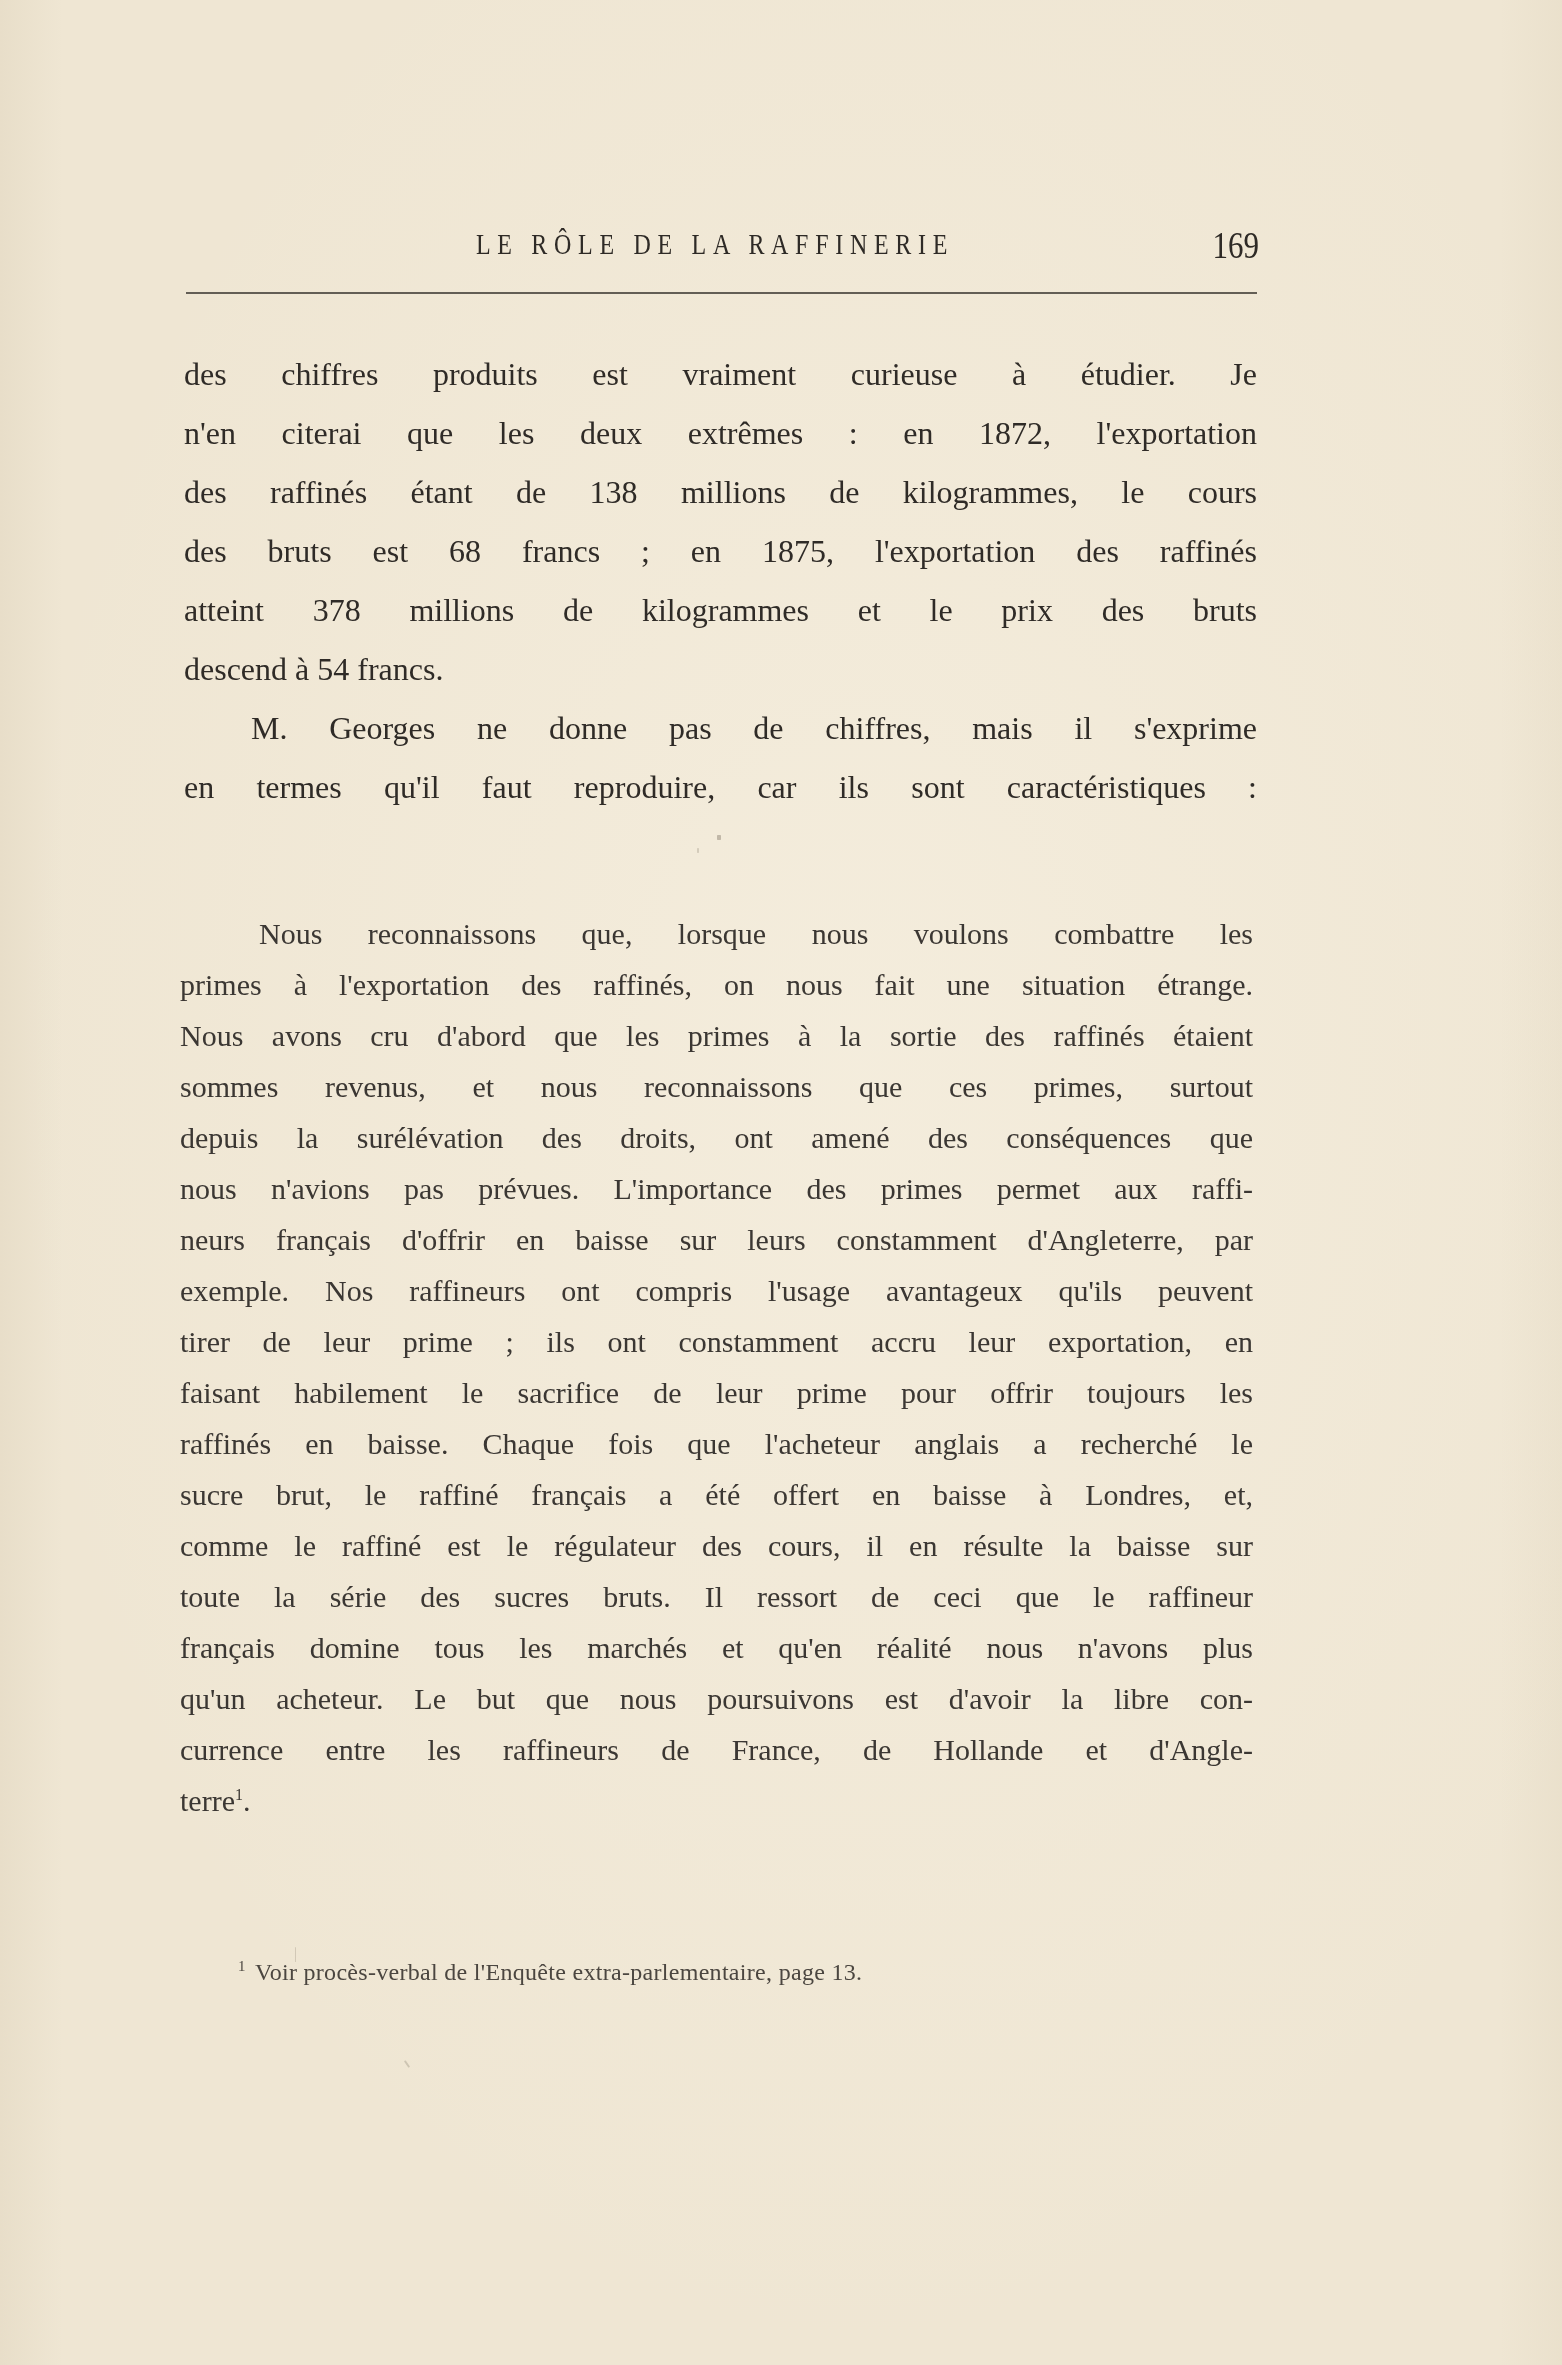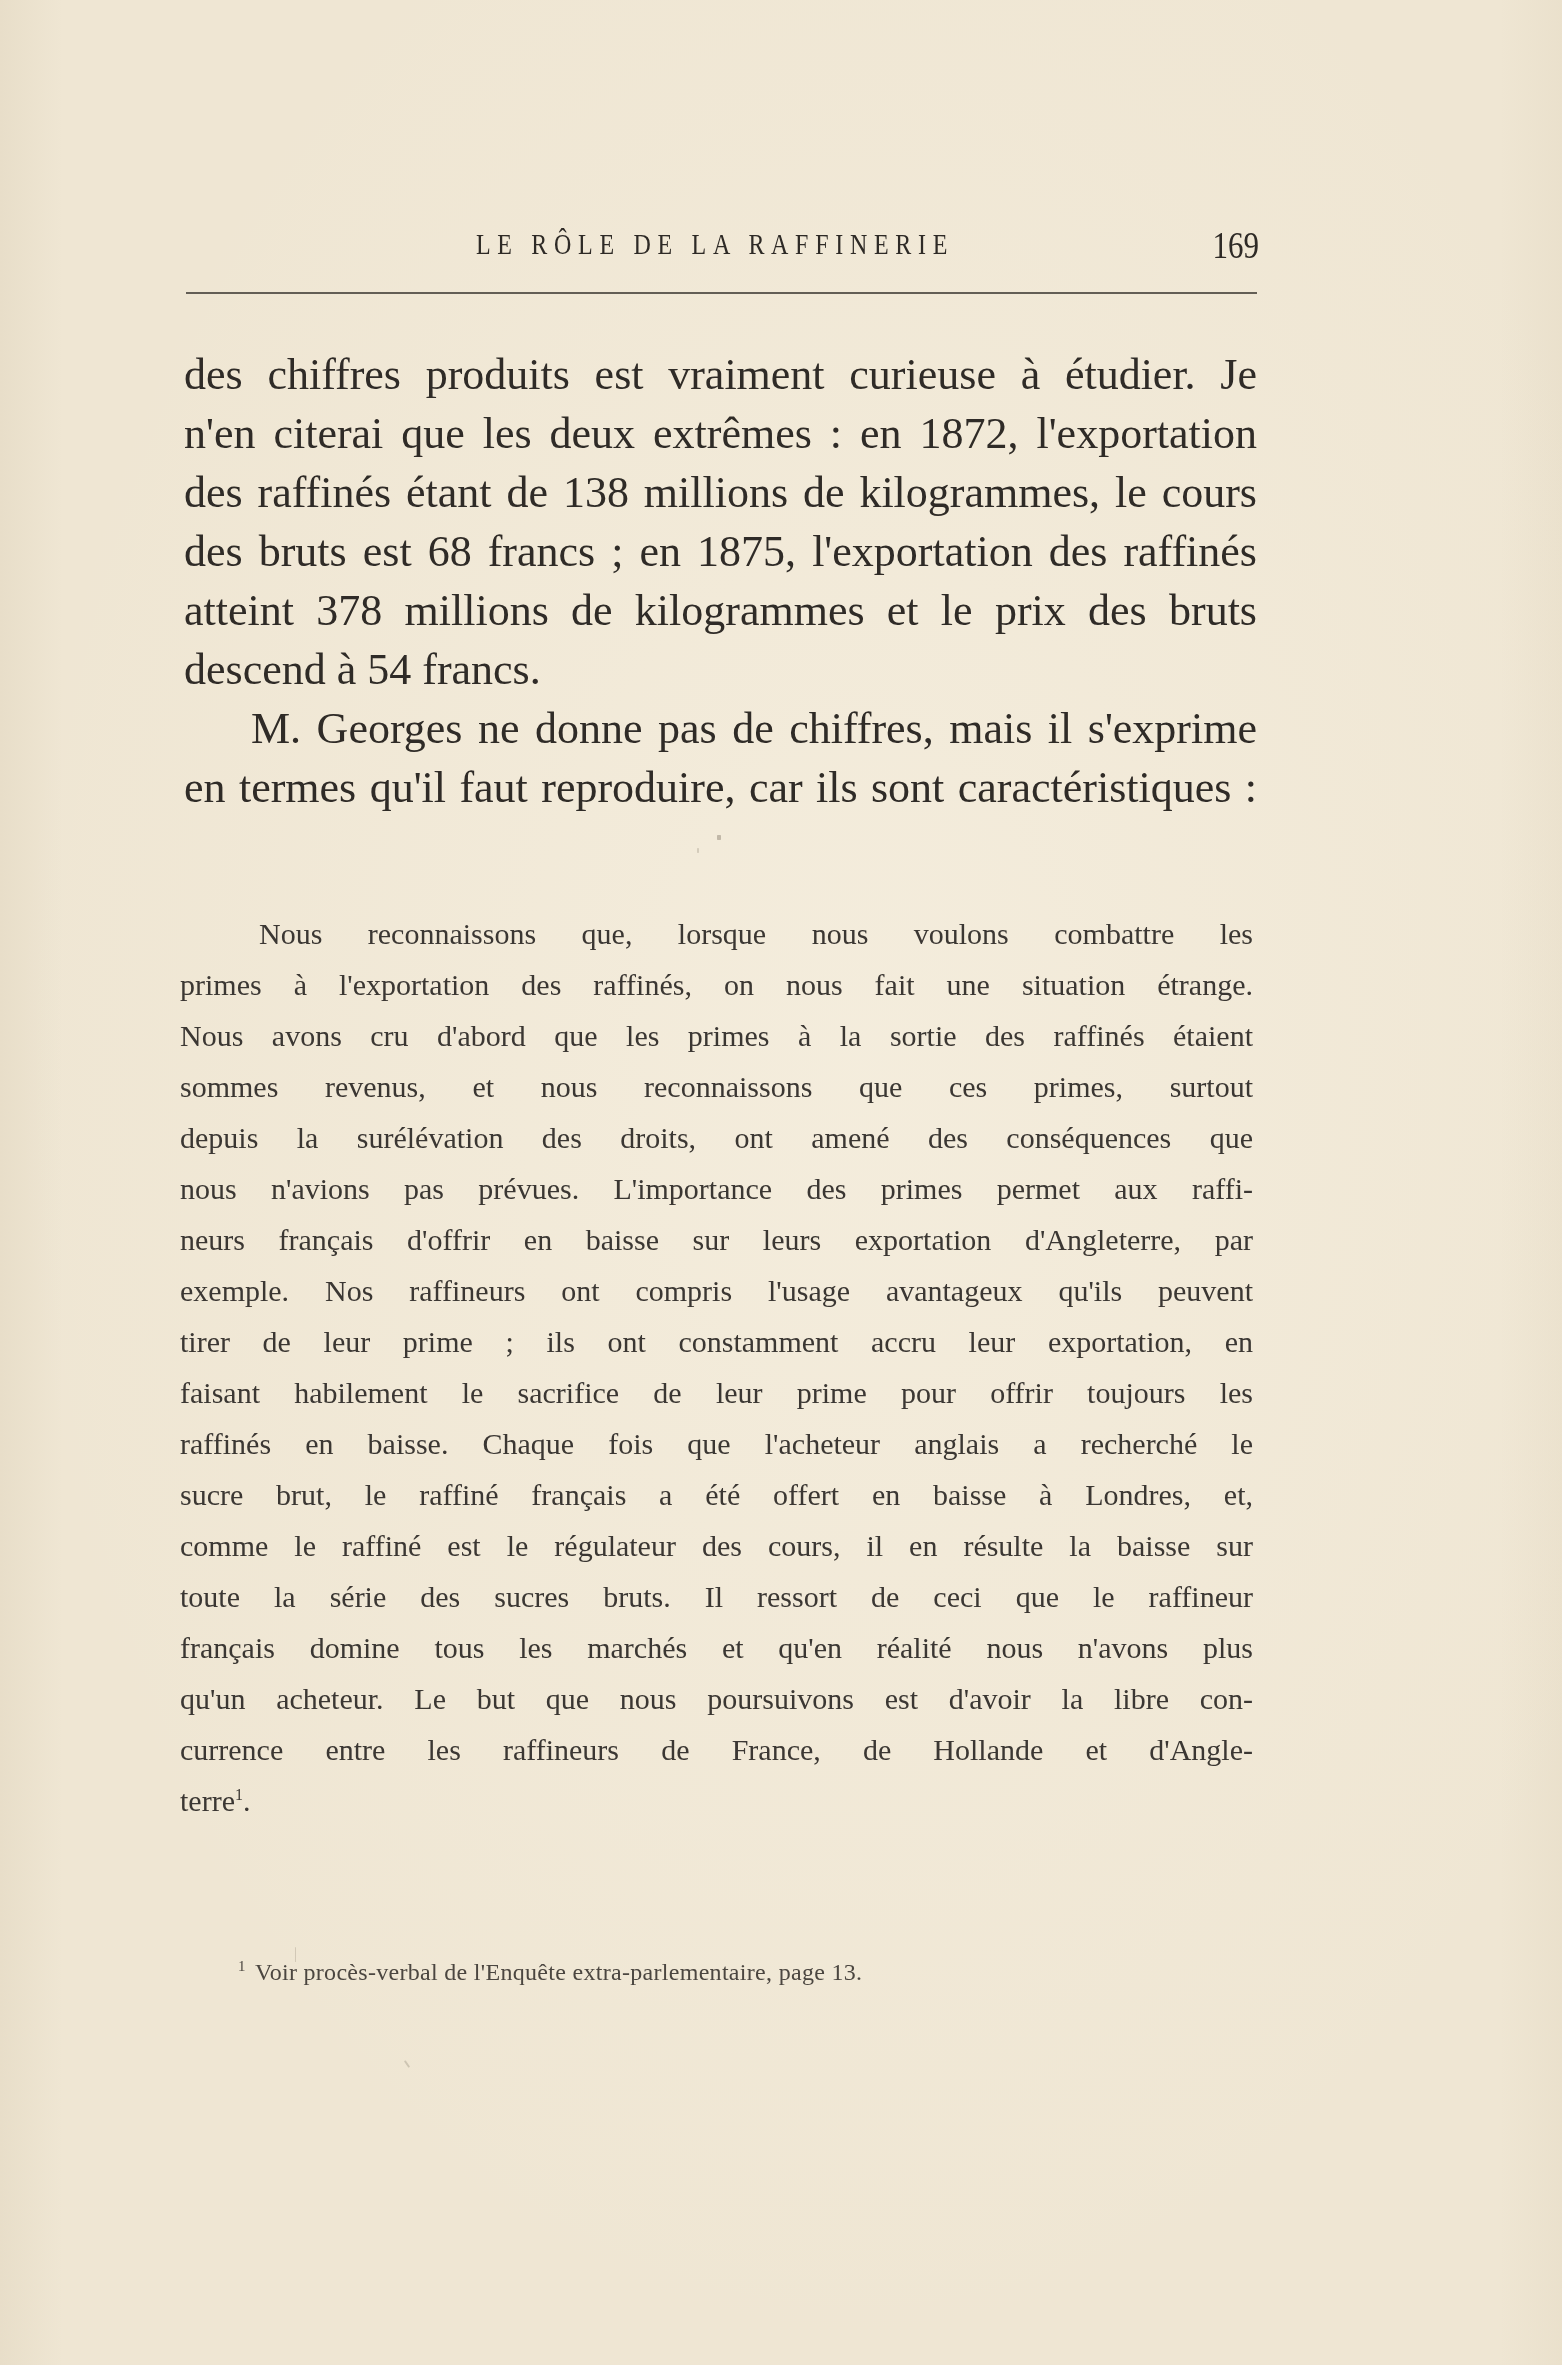--- a/index.html
+++ b/index.html
@@ -70,21 +70,21 @@
     }
     .line {
       display: block;
       white-space: nowrap;
       text-align: justify;
       text-align-last: justify;
       font-family: "Liberation Serif", serif;
       color: #2f2b27;
     }
     .main-line {
-      font-size: 44px;
+      font-size: 32px;
       height: 59px;
       line-height: 59px;
     }
     .indent {
       padding-left: 67px;
     }
     .last-line {
       text-align-last: left;
       font-family: Liberation Serif, serif;
     }
@@ -153,21 +153,21 @@
   <span class="line main-line">en termes qu'il faut reproduire, car ils sont caractéristiques :</span>
 </div>
 
 <div class="quote-text">
   <span class="line quote-line quote-indent">Nous reconnaissons que, lorsque nous voulons combattre les</span>
   <span class="line quote-line">primes à l'exportation des raffinés, on nous fait une situation étrange.</span>
   <span class="line quote-line">Nous avons cru d'abord que les primes à la sortie des raffinés étaient</span>
   <span class="line quote-line">sommes revenus, et nous reconnaissons que ces primes, surtout</span>
   <span class="line quote-line">depuis la surélévation des droits, ont amené des conséquences que</span>
   <span class="line quote-line">nous n'avions pas prévues. L'importance des primes permet aux raffi-</span>
-  <span class="line quote-line">neurs français d'offrir en baisse sur leurs exportation d'Angleterre, par</span>
+  <span class="line quote-line">neurs français d'offrir en baisse sur leurs constamment d'Angleterre, par</span>
   <span class="line quote-line">exemple. Nos raffineurs ont compris l'usage avantageux qu'ils peuvent</span>
   <span class="line quote-line">tirer de leur prime ; ils ont constamment accru leur exportation, en</span>
   <span class="line quote-line">faisant habilement le sacrifice de leur prime pour offrir toujours les</span>
   <span class="line quote-line">raffinés en baisse. Chaque fois que l'acheteur anglais a recherché le</span>
   <span class="line quote-line">sucre brut, le raffiné français a été offert en baisse à Londres, et,</span>
   <span class="line quote-line">comme le raffiné est le régulateur des cours, il en résulte la baisse sur</span>
   <span class="line quote-line">toute la série des sucres bruts. Il ressort de ceci que le raffineur</span>
   <span class="line quote-line">français domine tous les marchés et qu'en réalité nous n'avons plus</span>
   <span class="line quote-line">qu'un acheteur. Le but que nous poursuivons est d'avoir la libre con-</span>
   <span class="line quote-line">currence entre les raffineurs de France, de Hollande et d'Angle-</span>

